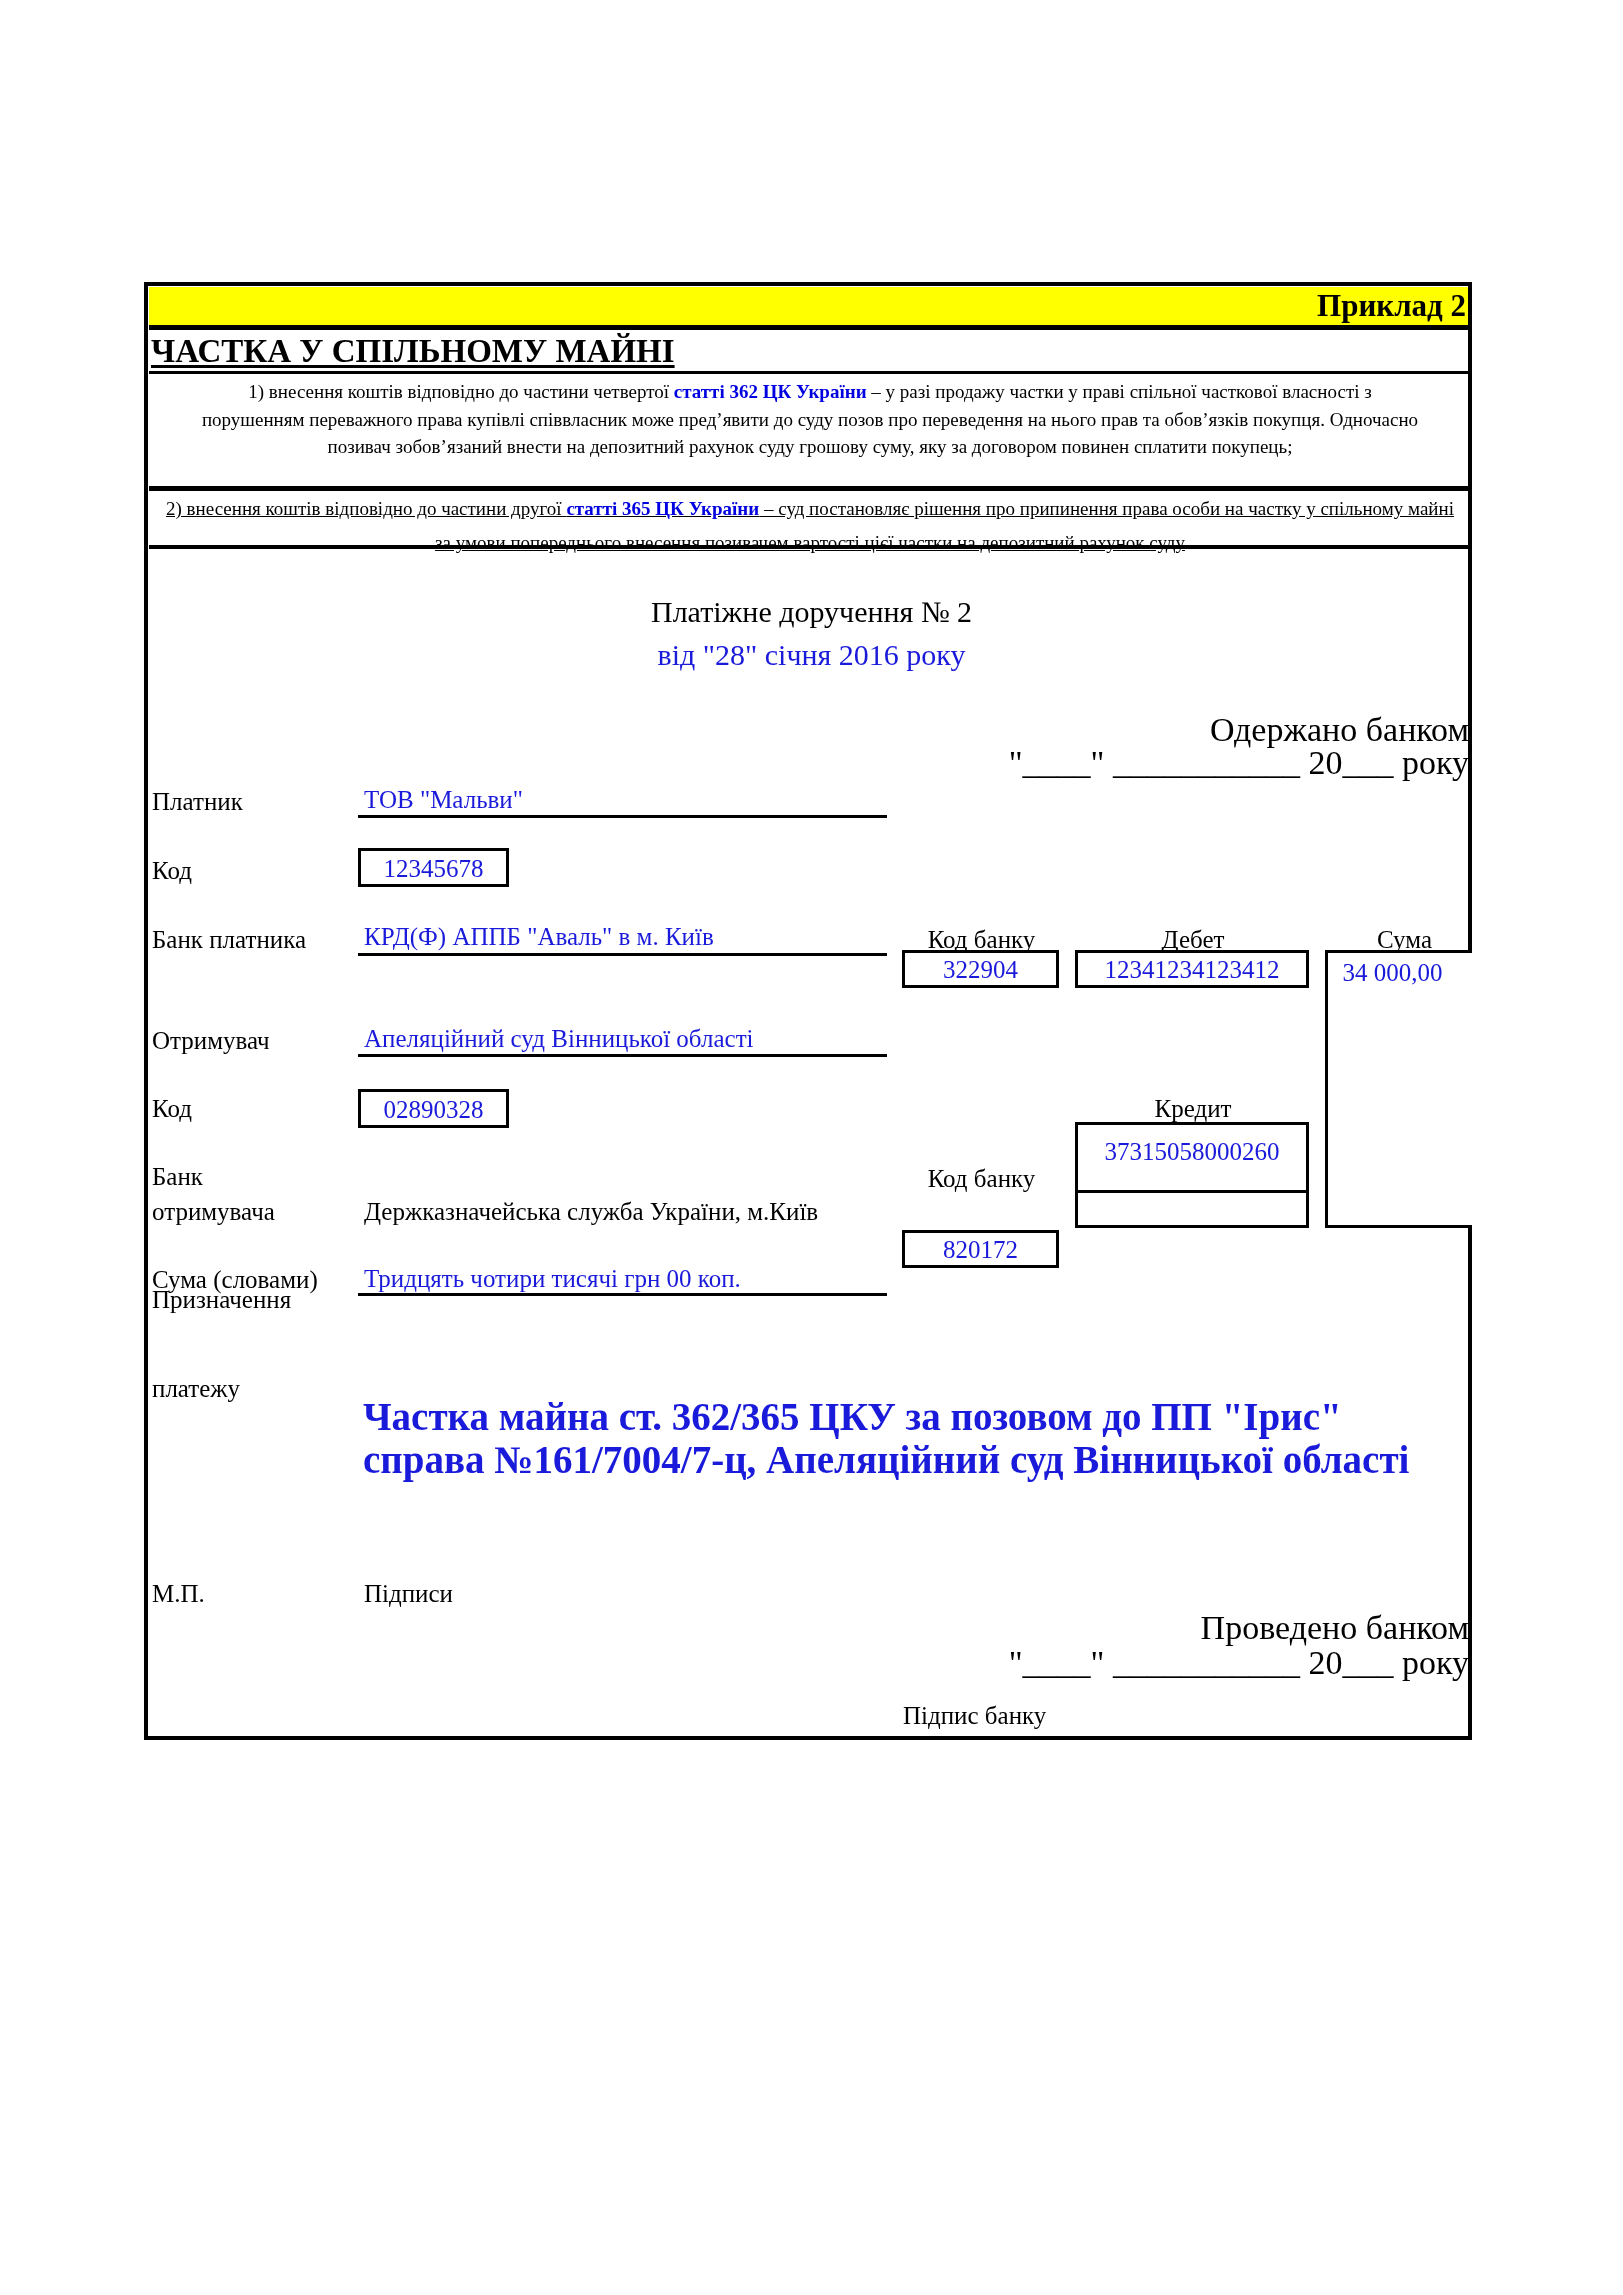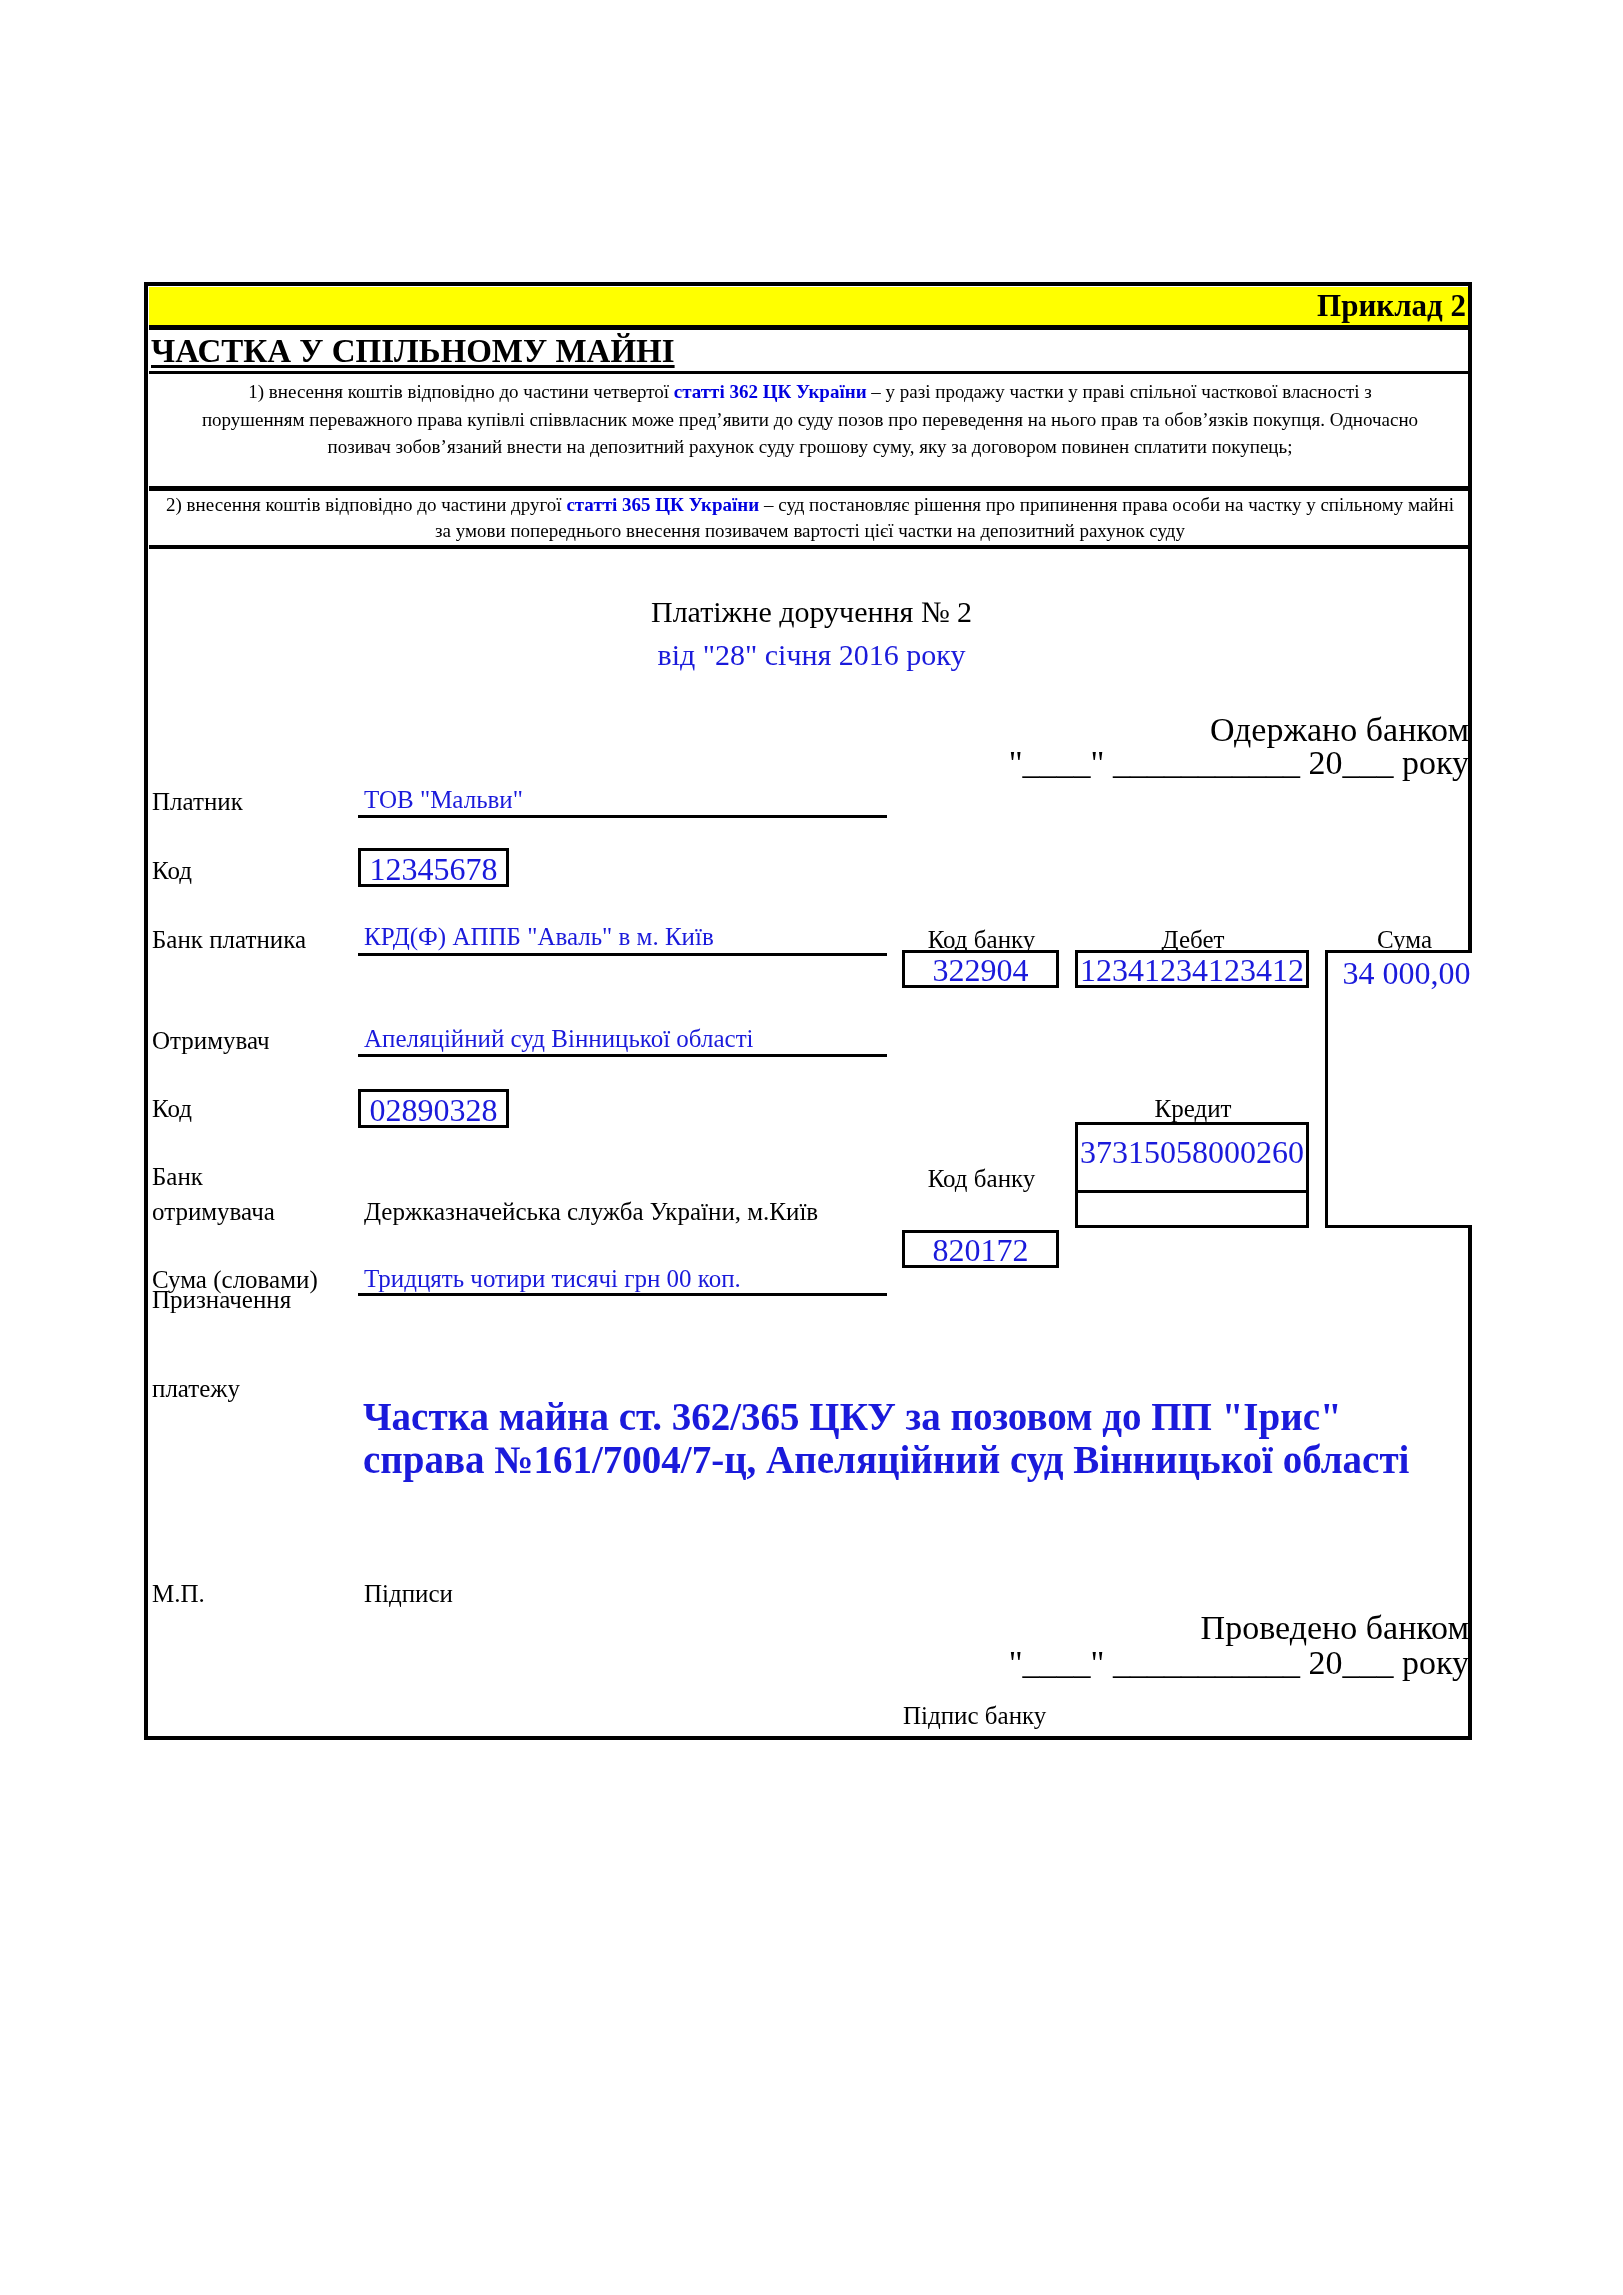--- a/index.html
+++ b/index.html
@@ -14,42 +14,42 @@
   .section-title { position: absolute; left: 151px; top: 333px; font-weight: bold; font-size: 33px; line-height: 37px;
                    text-decoration: underline; text-decoration-thickness: 2.6px; text-underline-offset: 2.6px; }
   .para { position: absolute; left: 157px; width: 1306px; text-align: center; font-size: 19px; line-height: 27.5px; }
   .para .ref { color: #0000e0; font-weight: bold; }
   .doc-title { position: absolute; left: 0; width: 1623px; text-align: center; top: 593px; font-size: 30px; line-height: 37px; }
   .doc-date { position: absolute; left: 0; width: 1623px; text-align: center; top: 636px; font-size: 30px; line-height: 37px; color: #1a1adb; }
   .lbl { position: absolute; left: 152px; font-size: 25px; line-height: 33px; }
   .val { position: absolute; font-size: 25px; line-height: 33px; color: #1a1adb; }
   .uline { position: absolute; height: 3.3px; background: #000; }
   .box { position: absolute; box-sizing: border-box; border: 3.3px solid #000; background: #fff;
-         font-size: 32px; line-height: 26px; color: #1a1adb; text-align: center; }
+         font-size: 25px; line-height: 26px; color: #1a1adb; text-align: center; }
   .colhead { position: absolute; font-size: 25px; line-height: 33px; text-align: center; }
   .right-txt { position: absolute; right: 154px; font-size: 34px; line-height: 33px; text-align: right; white-space: pre; }
   .purpose { position: absolute; left: 363px; top: 1395px; width: 1080px; font-weight: bold; font-size: 39px; line-height: 43px; color: #1a1adb; }
 </style>
 </head>
 <body>
 
 <div class="frame"></div>
 <div class="yellow"></div>
 <div class="hline" style="left:149px;top:325px;width:1319px;height:4.6px;"></div>
 <div class="hline" style="left:149px;top:371px;width:1319px;height:3.3px;"></div>
 <div class="hline" style="left:149px;top:486px;width:1319px;height:4.6px;"></div>
 <div class="hline" style="left:149px;top:545px;width:1319px;height:3.9px;"></div>
 
 <div class="example-label">Приклад 2</div>
 <div class="section-title">ЧАСТКА У СПІЛЬНОМУ МАЙНІ</div>
 
 <div class="para" style="top:378px;padding:0 39px;box-sizing:border-box;">
   <span>1) внесення коштів відповідно до частини четвертої </span><span class="ref">статті 362 ЦК України</span><span> – у разі продажу частки у праві спільної часткової власності з порушенням переважного права купівлі співвласник може пред’явити до суду позов про переведення на нього прав та обов’язків покупця. Одночасно позивач зобов’язаний внести на депозитний рахунок суду грошову суму, яку за договором повинен сплатити покупець;</span>
 </div>
-<div class="para" style="top:492px;padding:0 6.5px;box-sizing:border-box;line-height:26px;">
+<div class="para" style="top:492px;padding:0 6.5px;box-sizing:border-box;line-height:34px;text-decoration:underline;">
   <span>2) внесення коштів відповідно до частини другої </span><span class="ref">статті 365 ЦК України</span><span> – суд постановляє рішення про припинення права особи на частку у спільному майні за умови попереднього внесення  позивачем вартості цієї частки на депозитний рахунок суду</span>
 </div>
 
 <div class="doc-title">Платіжне доручення № 2</div>
 <div class="doc-date">від "28" січня 2016 року</div>
 
 <div class="right-txt" style="top:713px;">Одержано банком</div>
 <div class="right-txt" style="top:746px;">"____" ___________ 20___ року</div>
 
 <div class="lbl" style="top:785px;">Платник</div>

